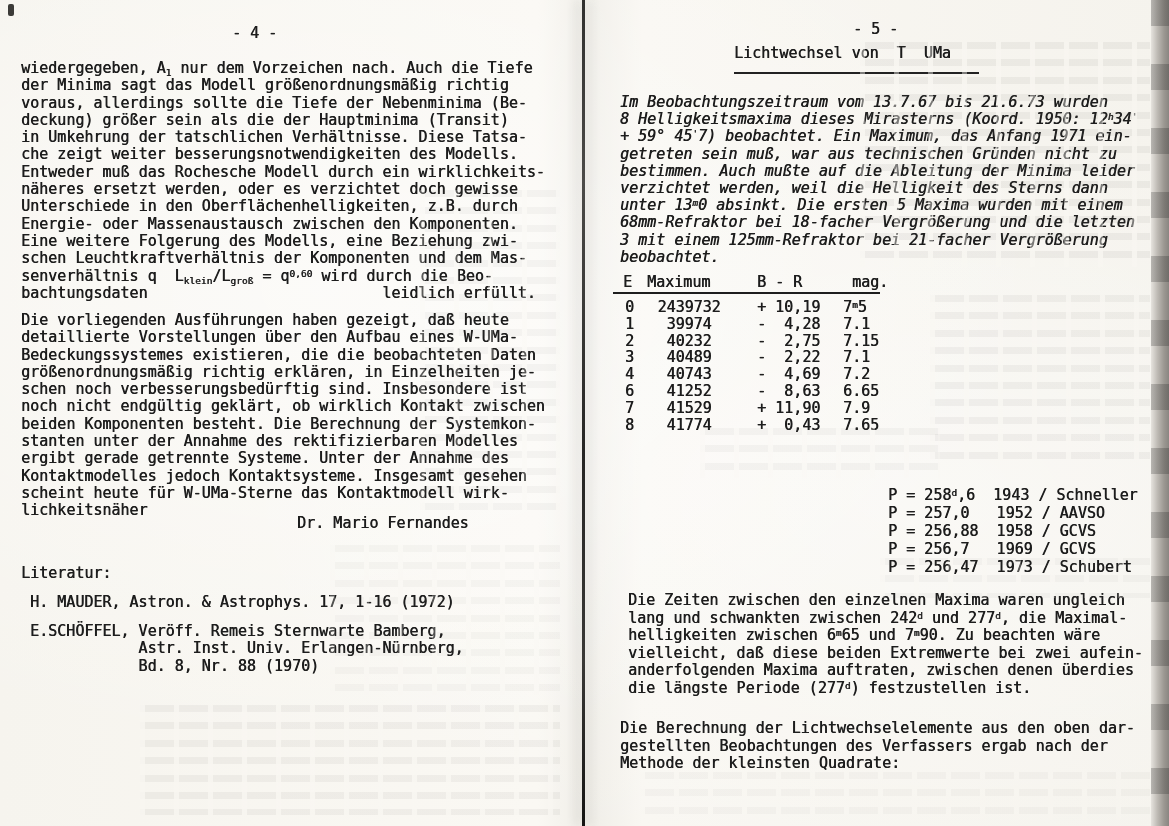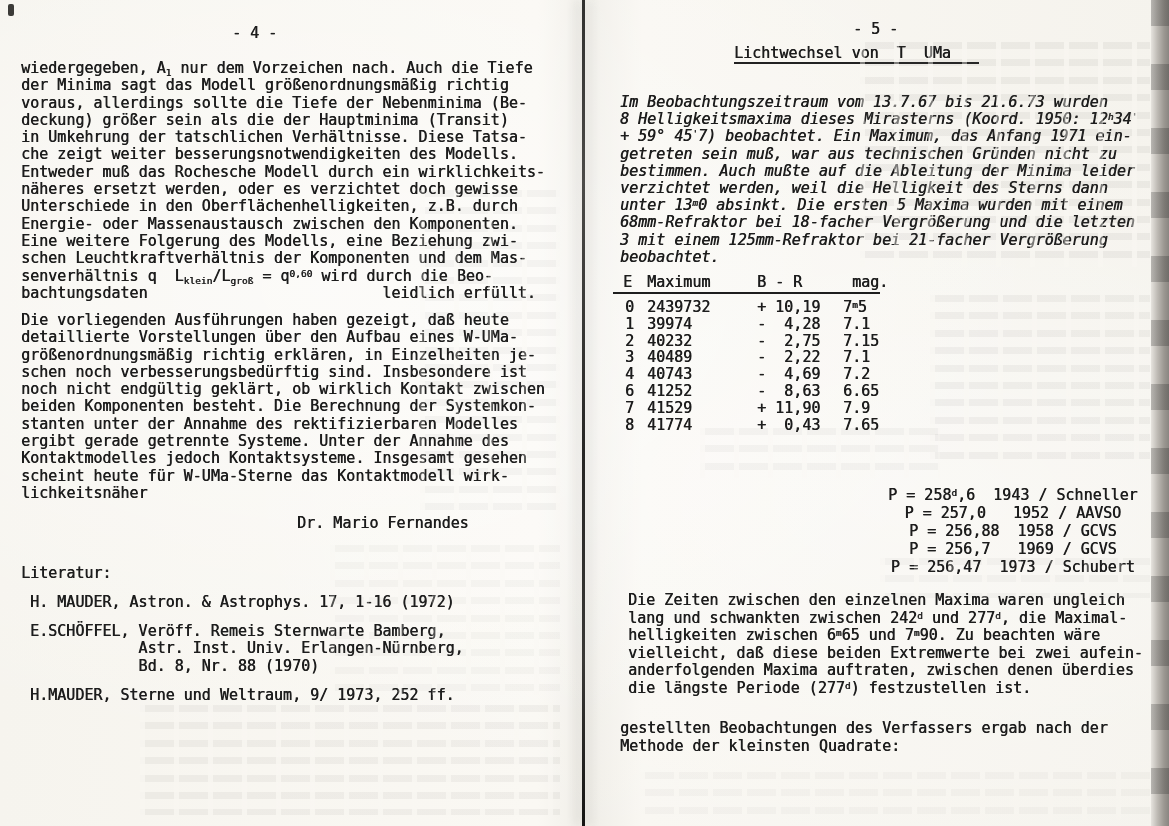--- a/index.html
+++ b/index.html
@@ -17,30 +17,30 @@
       linear-gradient(90deg,#f6f4ee 0%,#faf8f3 46%,#efede7 50.2%,#f9f7f2 55%,#f5f3ed 100%);
   }
   .txt{position:absolute;white-space:pre;text-shadow:.5px 0 0 currentColor;}
   .lines{position:absolute;text-shadow:.5px 0 0 currentColor;}
   .ln{white-space:pre;}
   sup{font-size:9.5px;vertical-align:4px;line-height:0;}
   sub{font-size:9.5px;vertical-align:-3px;line-height:0;}
   .lh17{line-height:17.3px;}
   .lh172{line-height:17.2px;}
   .lh175{line-height:17.6px;}
-  .lh18{line-height:18px;text-align:center;}
-  .title-underline{border-bottom:2px solid #222;padding-bottom:0;padding-right:28px;}
+  .lh18{line-height:18px;}
+  .title-underline{border-bottom:2px solid #222;padding-bottom:10px;padding-right:28px;}
   .thead{position:absolute;display:grid;grid-template-columns:34px 90px 106px 70px;text-shadow:.5px 0 0 currentColor;}
   .thead .hc0{padding-left:10px;}
   .thead .hc2{padding-left:20px;}
   .thead .hc3{padding-left:9px;}
   .trows{position:absolute;text-shadow:.5px 0 0 currentColor;}
   .trow{display:grid;grid-template-columns:34px 90px 106px 90px;line-height:16.8px;}
   .trow .c0{padding-left:12px;}
-  .trow .c1{text-align:left;padding-right:6px;}
+  .trow .c1{text-align:center;padding-right:6px;}
   .trow .c2{padding-left:20px;white-space:pre;}
   .trow .c3{padding-left:0px;}
   .rule{position:absolute;background:#1e1e1e;}
   .refgroup{margin-bottom:12px;}
   .gutter{
     position:absolute;left:582px;top:0;width:3px;height:826px;
     background:linear-gradient(180deg,#30302e,#4c4b48 22%,#262624 55%,#3a3936 80%,#141412);
     box-shadow:-6px 0 10px rgba(60,58,52,.18), 6px 0 10px rgba(60,58,52,.14);
   }
   .edge-strip{
@@ -79,20 +79,21 @@
       <div class="ln">Energie- oder Massenaustausch zwischen den Komponenten.</div>
       <div class="ln">Eine weitere Folgerung des Modells, eine Beziehung zwi-</div>
       <div class="ln">schen Leuchtkraftverhältnis der Komponenten und dem Mas-</div>
       <div class="ln">senverhältnis q  L<sub>klein</sub>/L<sub>groß</sub> = q<sup>0,60</sup> wird durch die Beo-</div>
       <div class="ln">bachtungsdaten                          leidlich erfüllt.</div>
     </div>
 
   <div class="lines lh17" style="left:21px;top:312px;">
       <div class="ln">Die vorliegenden Ausführungen haben gezeigt, daß heute</div>
       <div class="ln">detaillierte Vorstellungen über den Aufbau eines W-UMa-</div>
+      <div class="ln">Bedeckungssystemes existieren, die die beobachteten Daten</div>
       <div class="ln">größenordnungsmäßig richtig erklären, in Einzelheiten je-</div>
       <div class="ln">schen noch verbesserungsbedürftig sind. Insbesondere ist</div>
       <div class="ln">noch nicht endgültig geklärt, ob wirklich Kontakt zwischen</div>
       <div class="ln">beiden Komponenten besteht. Die Berechnung der Systemkon-</div>
       <div class="ln">stanten unter der Annahme des rektifizierbaren Modelles</div>
       <div class="ln">ergibt gerade getrennte Systeme. Unter der Annahme des</div>
       <div class="ln">Kontaktmodelles jedoch Kontaktsysteme. Insgesamt gesehen</div>
       <div class="ln">scheint heute für W-UMa-Sterne das Kontaktmodell wirk-</div>
       <div class="ln">lichkeitsnäher</div>
     </div>
@@ -102,23 +103,20 @@
   <div class="txt" style="left:21px;top:564px;">Literatur:</div>
 
   <div class="lines lh172" style="left:30px;top:594px;">
       <div class="refgroup">
         <div class="ln">H. MAUDER, Astron. &amp; Astrophys. 17, 1-16 (1972)</div>
       </div>
       <div class="refgroup">
         <div class="ln">E.SCHÖFFEL, Veröff. Remeis Sternwarte Bamberg,</div>
         <div class="ln">            Astr. Inst. Univ. Erlangen-Nürnberg,</div>
         <div class="ln">            Bd. 8, Nr. 88 (1970)</div>
-      </div>
-      <div class="refgroup">
-        <div class="ln">H.MAUDER, Sterne und Weltraum, 9/ 1973, 252 ff.</div>
       </div>
     </div>
 
   <div class="bleed" style="left:420px;top:190px;width:140px;height:320px;opacity:.32;"></div>
   <div class="bleed" style="left:140px;top:705px;width:420px;height:110px;opacity:.45;"></div>
   <div class="bleed" style="left:330px;top:545px;width:230px;height:150px;opacity:.28;"></div>
 </div>
 
 <div class="gutter"></div>
 
@@ -209,20 +207,21 @@
   <div class="lines lh175" style="left:620px;top:592px;margin-left:8px;">
       <div class="ln">Die Zeiten zwischen den einzelnen Maxima waren ungleich</div>
       <div class="ln">lang und schwankten zwischen 242<sup>d</sup> und 277<sup>d</sup>, die Maximal-</div>
       <div class="ln">helligkeiten zwischen 6<sup>m</sup>65 und 7<sup>m</sup>90. Zu beachten wäre</div>
       <div class="ln">vielleicht, daß diese beiden Extremwerte bei zwei aufein-</div>
       <div class="ln">anderfolgenden Maxima auftraten, zwischen denen überdies</div>
       <div class="ln">die längste Periode (277<sup>d</sup>) festzustellen ist.</div>
     </div>
 
   <div class="lines lh175" style="left:620px;top:720px;">
+      <div class="ln">Die Berechnung der Lichtwechselelemente aus den oben dar-</div>
       <div class="ln">gestellten Beobachtungen des Verfassers ergab nach der</div>
       <div class="ln">Methode der kleinsten Quadrate:</div>
     </div>
 
   <div class="bleed" style="left:860px;top:42px;width:290px;height:225px;opacity:.5;"></div>
   <div class="bleed" style="left:930px;top:295px;width:220px;height:165px;opacity:.45;"></div>
   <div class="bleed" style="left:700px;top:428px;width:240px;height:50px;opacity:.35;"></div>
   <div class="bleed" style="left:880px;top:558px;width:270px;height:40px;opacity:.3;"></div>
   <div class="bleed" style="left:640px;top:772px;width:510px;height:48px;opacity:.28;"></div>
 </div>

